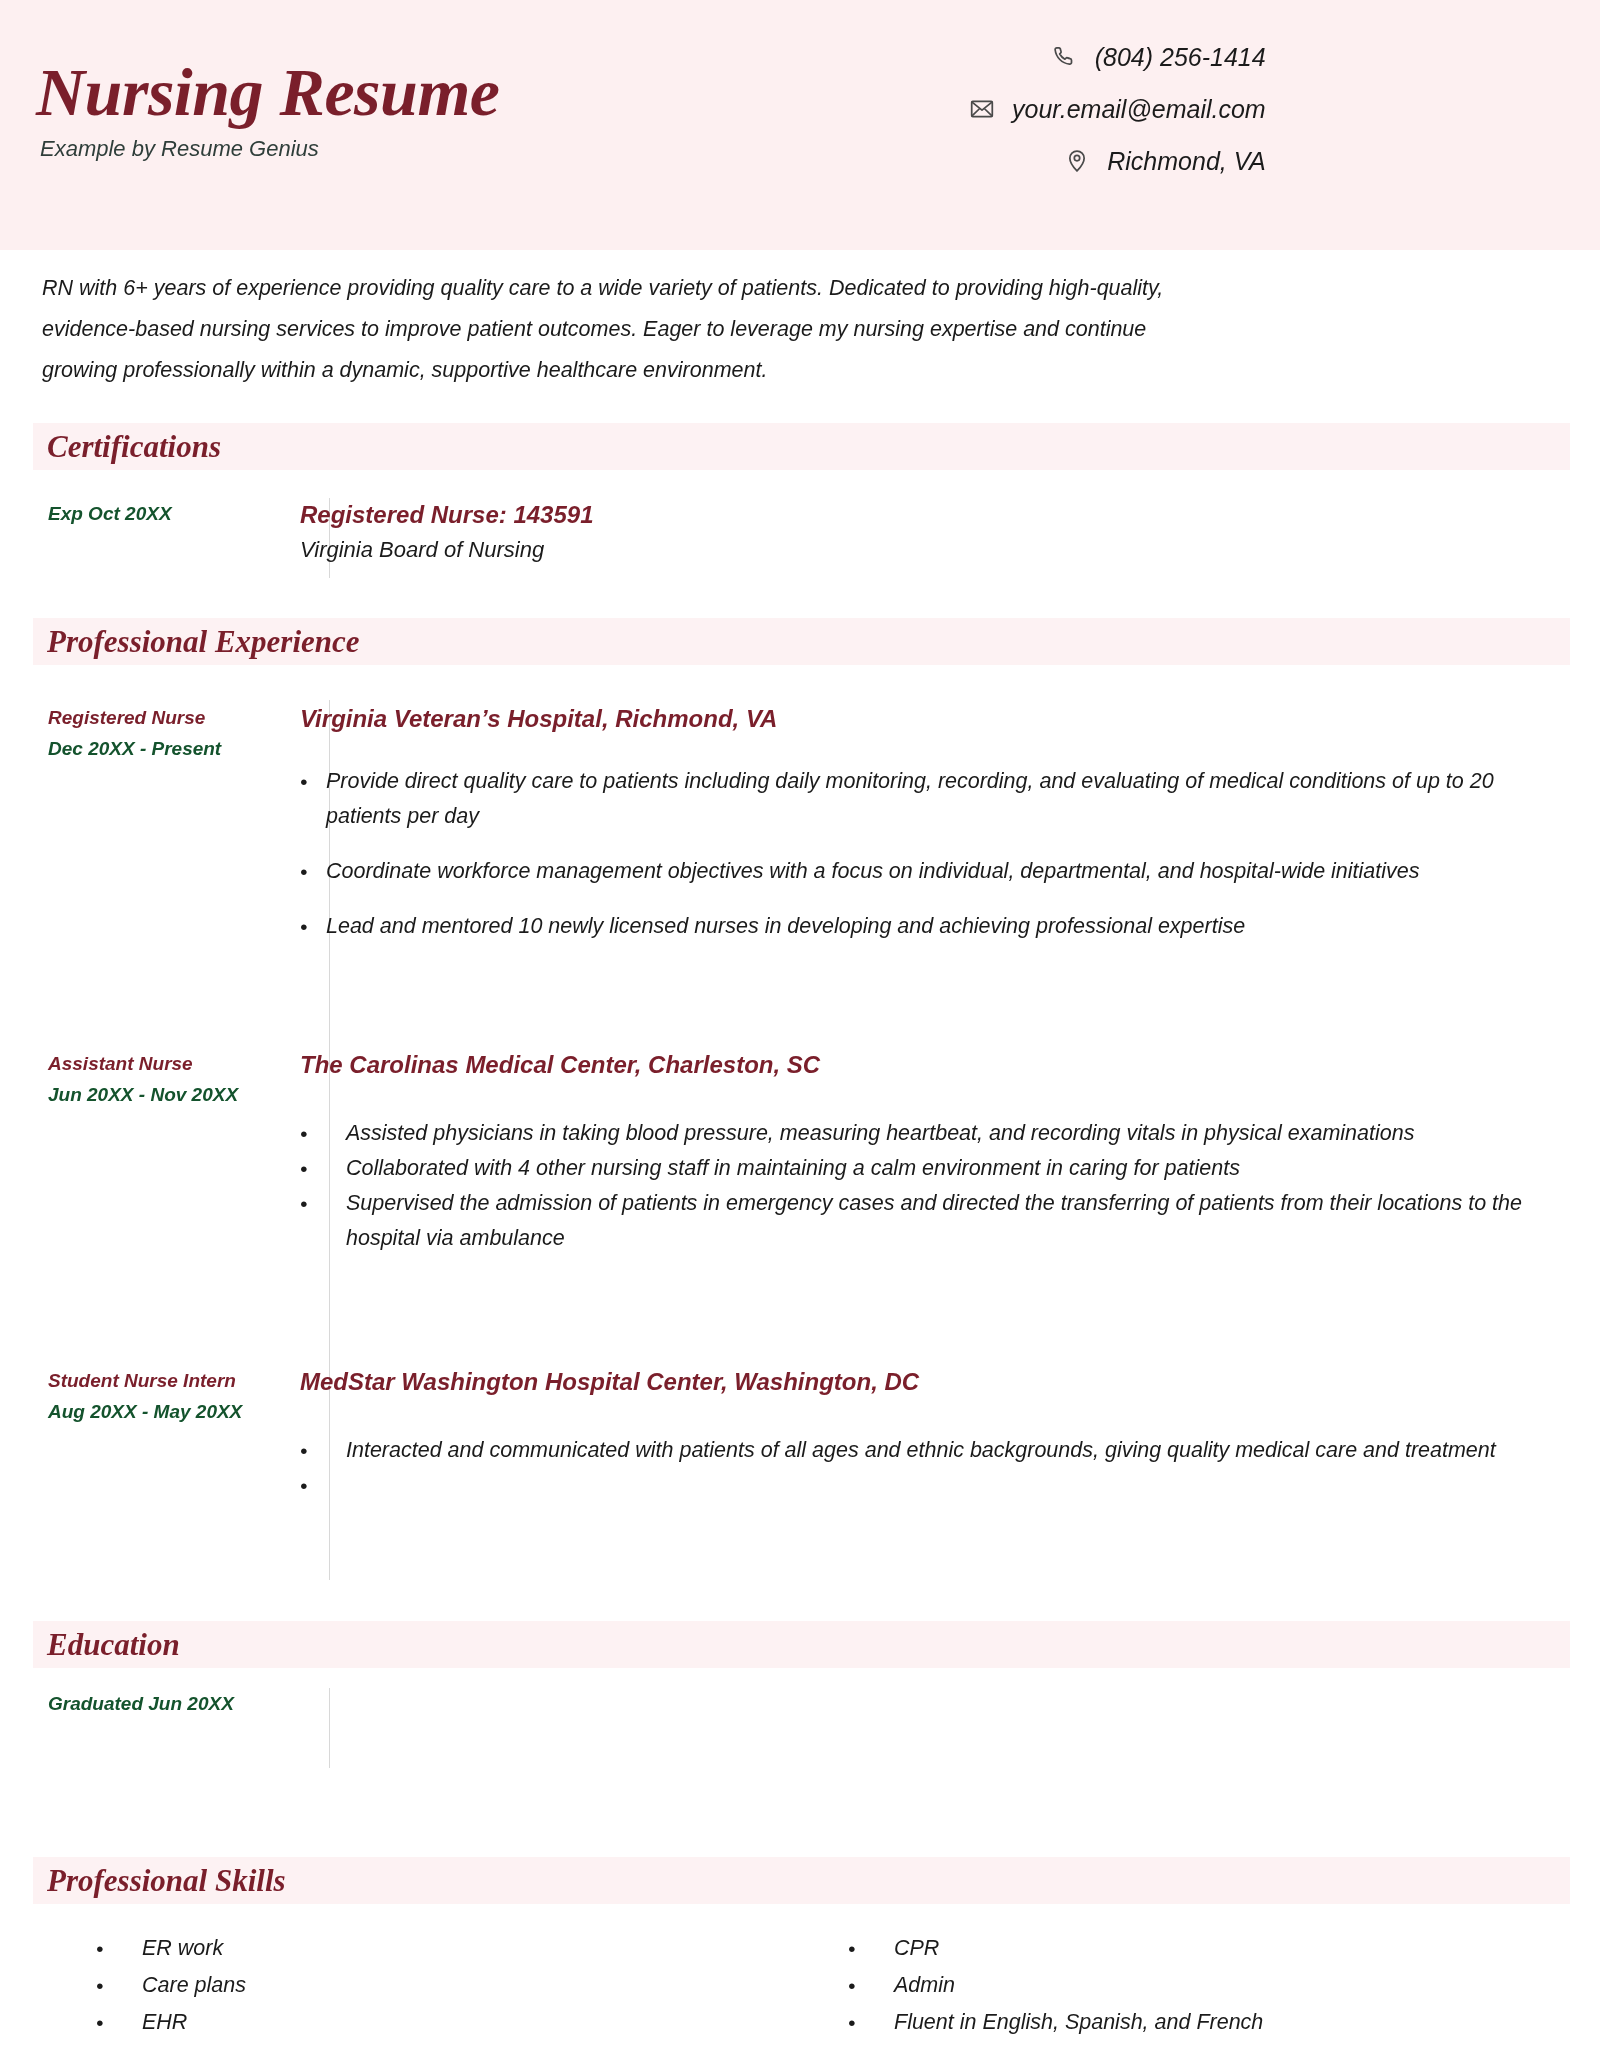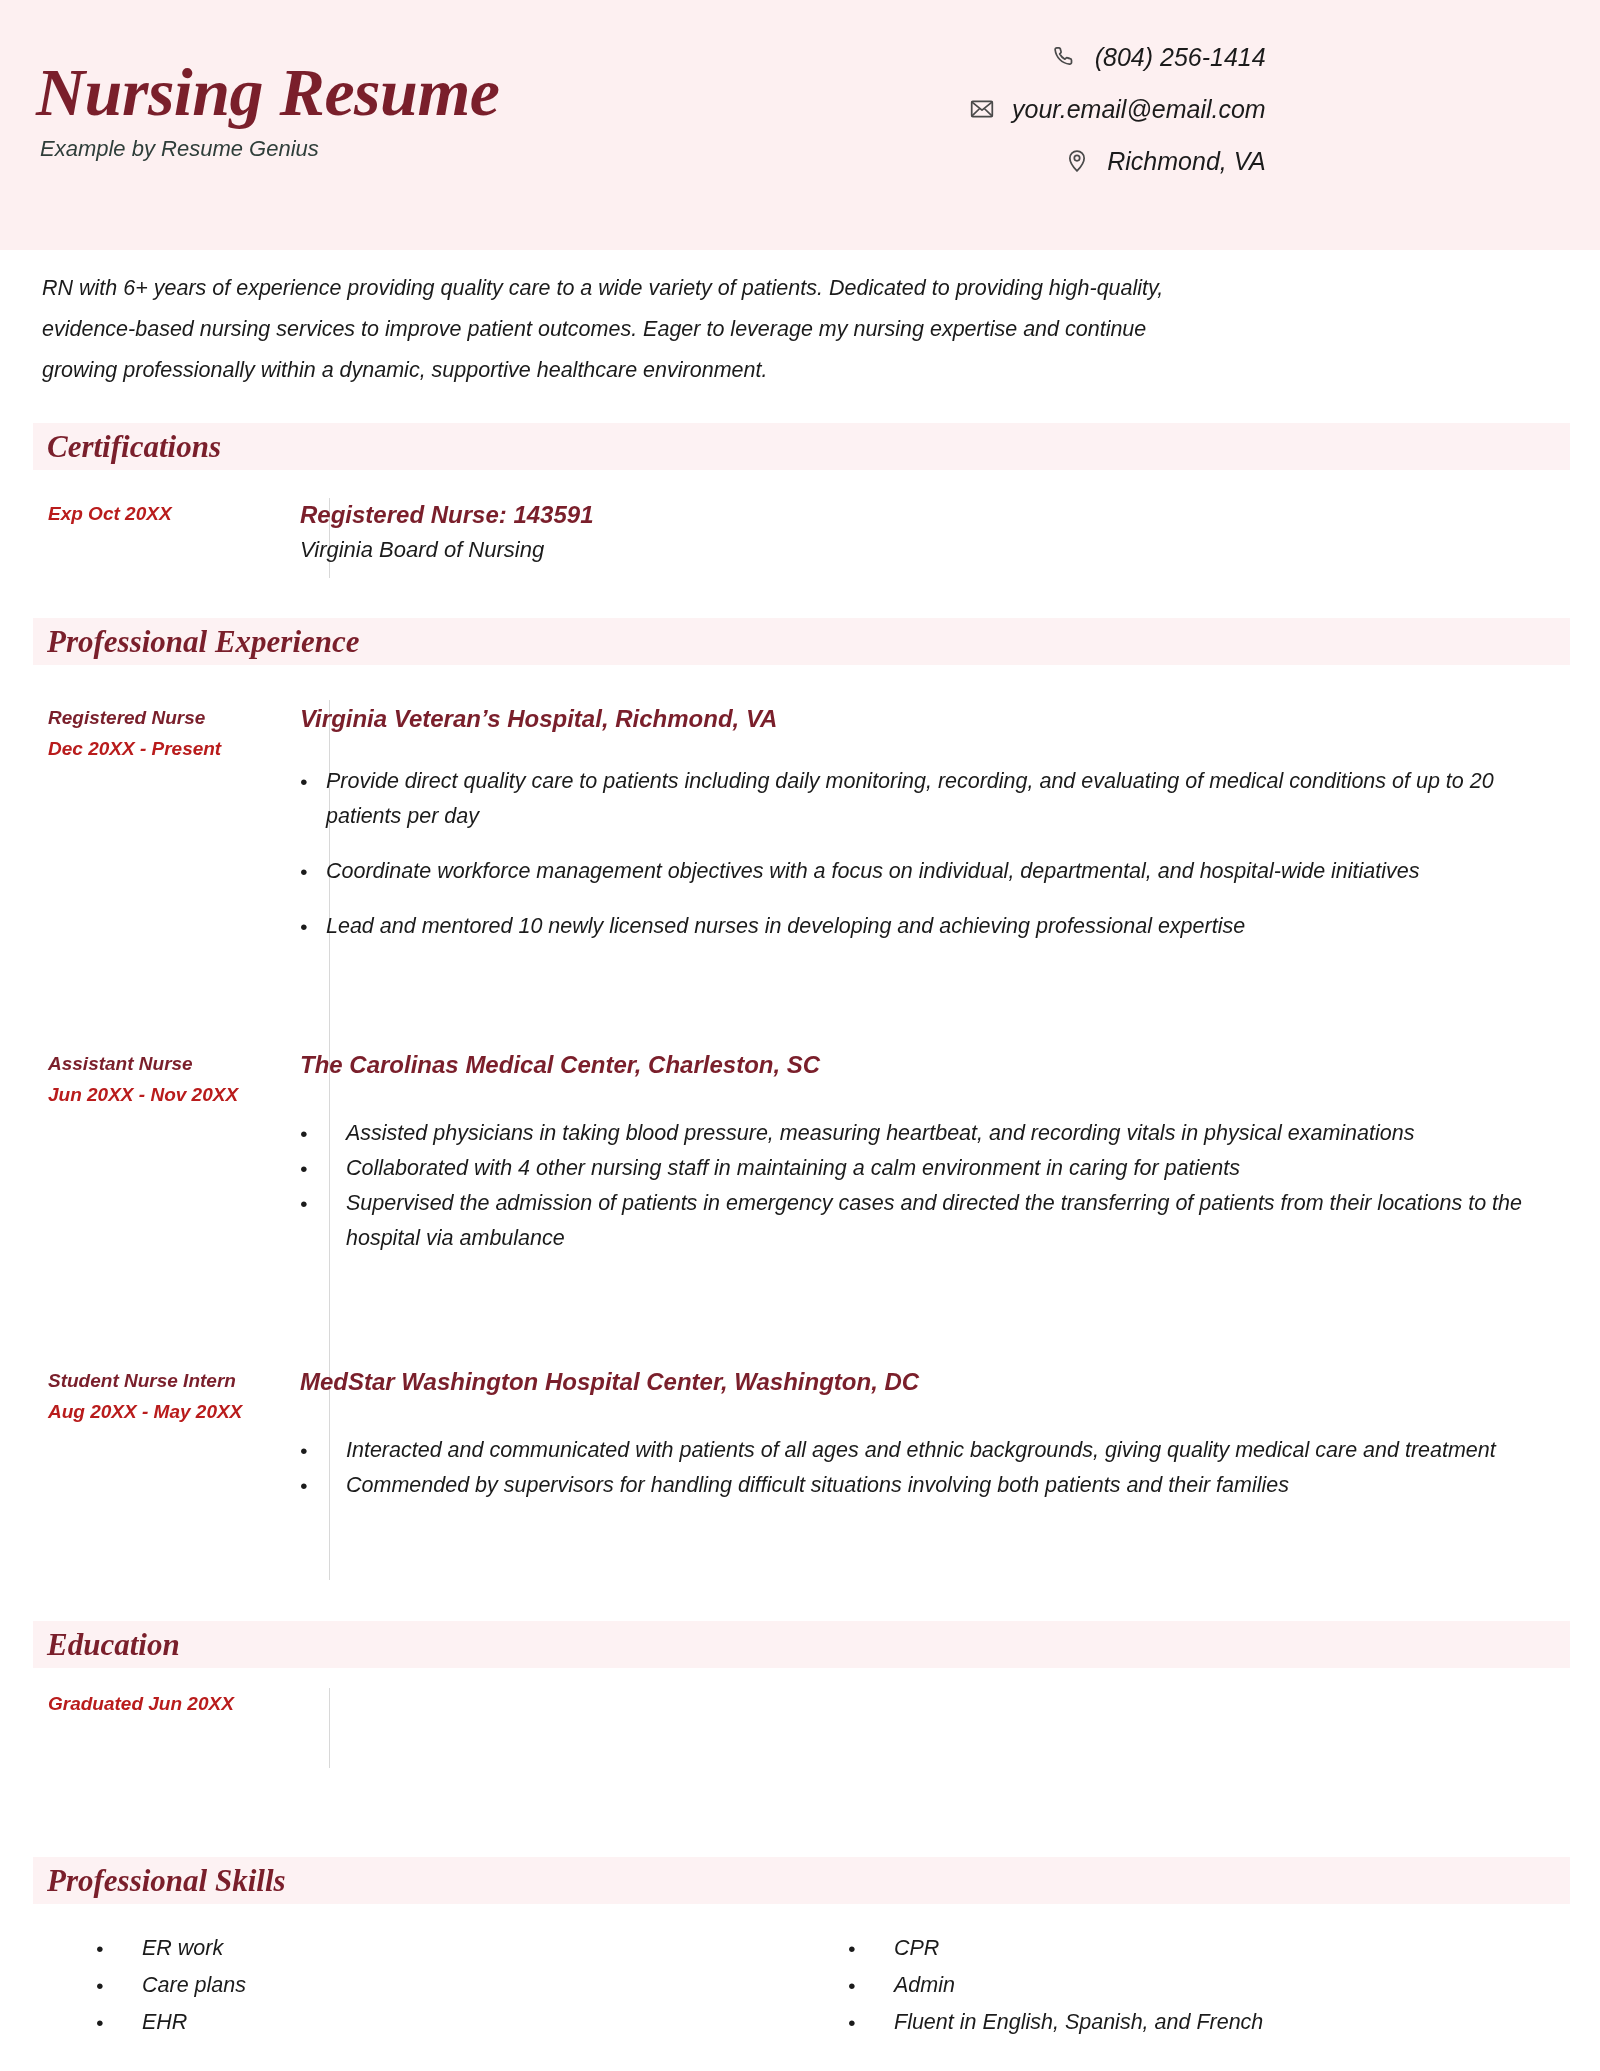--- a/index.html
+++ b/index.html
@@ -138,21 +138,21 @@
   .entry-role {
     font-size: 19px;
     font-weight: 700;
     color: #7A1F2B;
     line-height: 31px;
     white-space: nowrap;
   }
   .entry-date {
     font-size: 19px;
     font-weight: 700;
-    color: #b91c1c;
+    color: #14532d;
     line-height: 31px;
     white-space: nowrap;
   }
   .divider {
     position: absolute;
     left: 329px;
     top: 0;
     width: 1px;
     background: #d8d8d8;
   }
@@ -340,21 +340,21 @@
 
   <div class="entry" style="top:1365px; height:240px;">
     <div class="entry-left">
       <div class="entry-role">Student Nurse Intern</div>
       <div class="entry-date">Aug 20XX - May 20XX</div>
     </div>
     <div class="entry-right" style="left:300px; width:1240px;">
       <div class="org-name">MedStar Washington Hospital Center, Washington, DC</div>
       <ul class="bullets snug indent-b" style="margin-top:34px;">
         <li><span class="dot">•</span><span>Interacted and communicated with patients of all ages and ethnic backgrounds, giving quality medical care and treatment</span></li>
-        <li><span class="dot">•</span><span>Commended by supervisors for handling difficult situations involving both patients and their families</span></li>
+        <li><span class="dot">•</span></li>
       </ul>
     </div>
   </div>
 
   <div class="section-head" style="top:1621px;">
     <span class="section-head-text">Education</span>
   </div>
 
   <div class="entry" style="top:1688px; height:80px;">
     <div class="entry-left">

